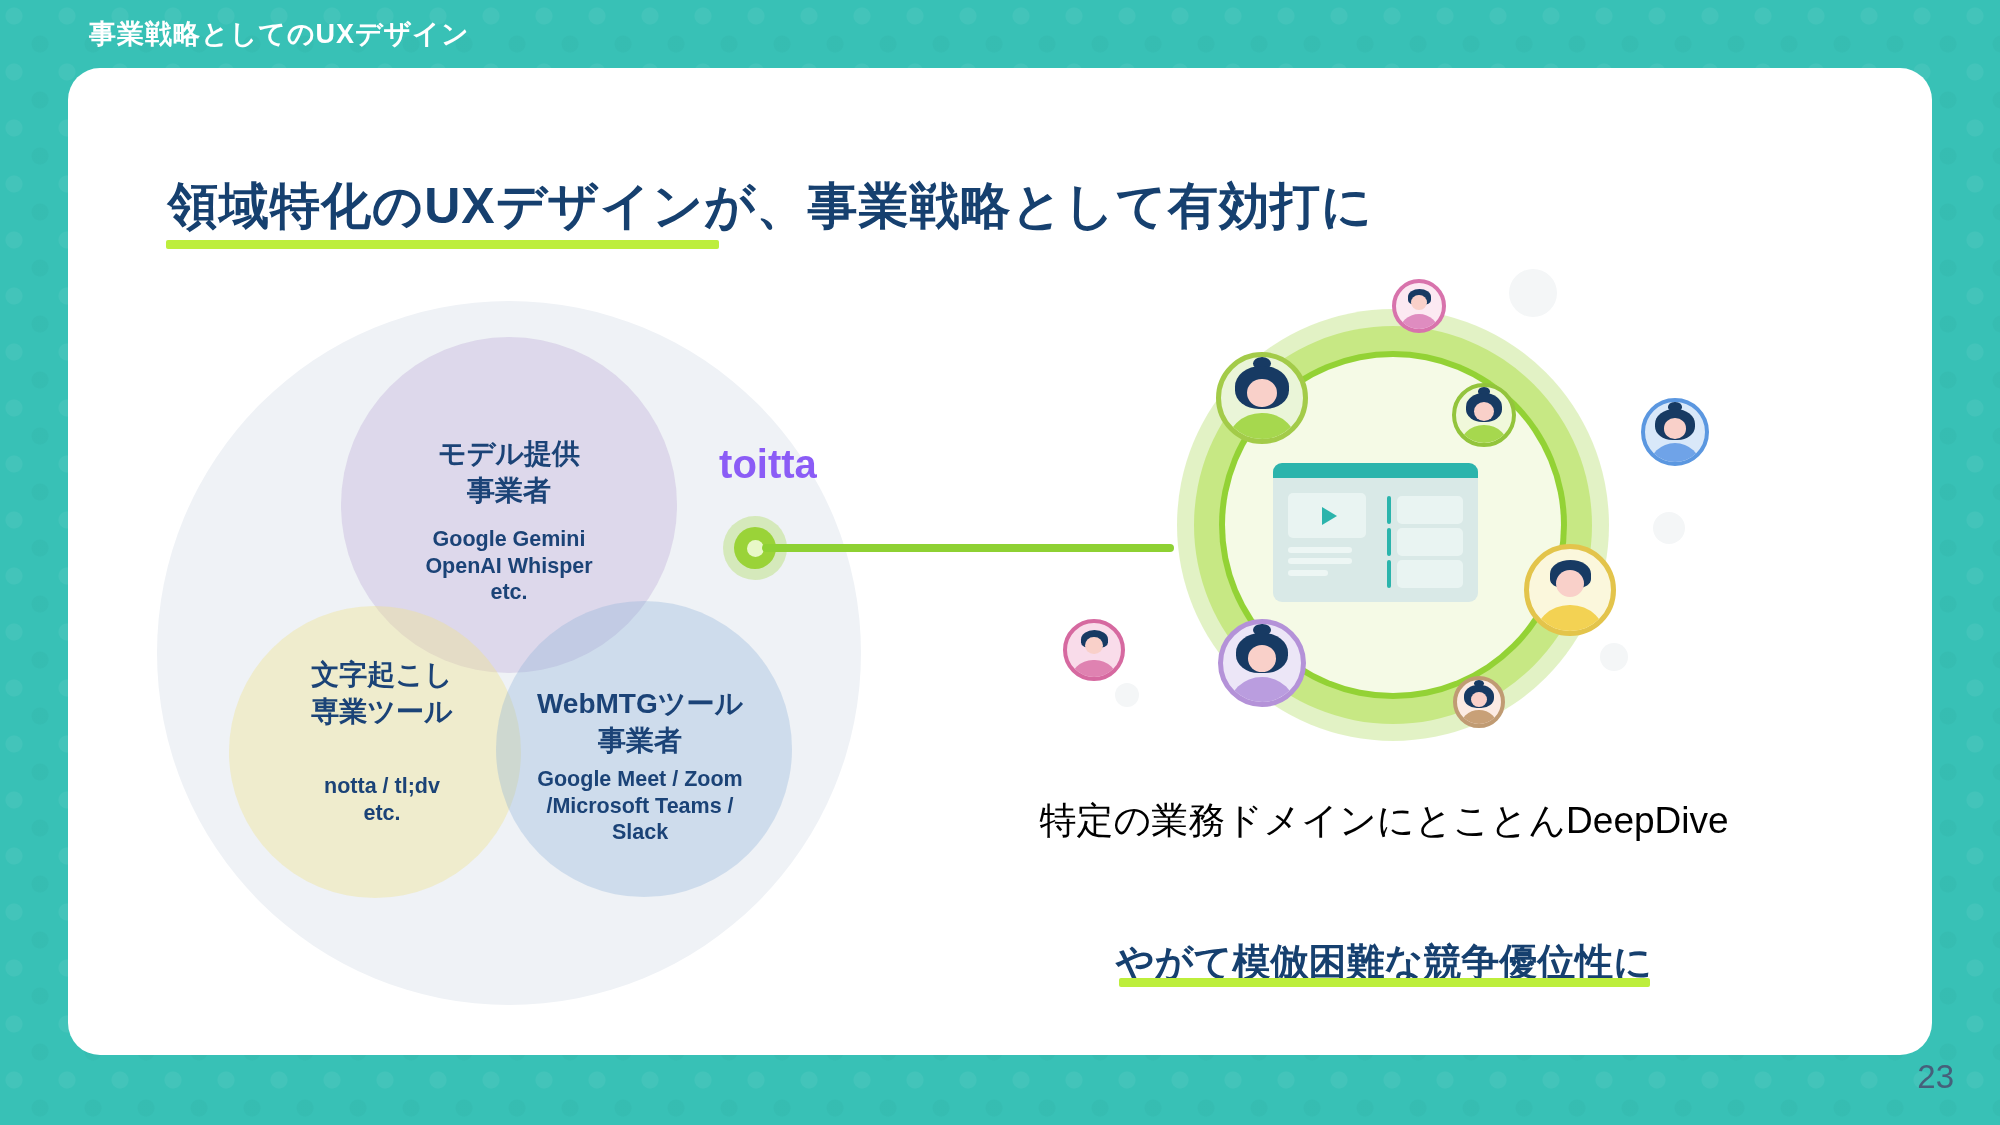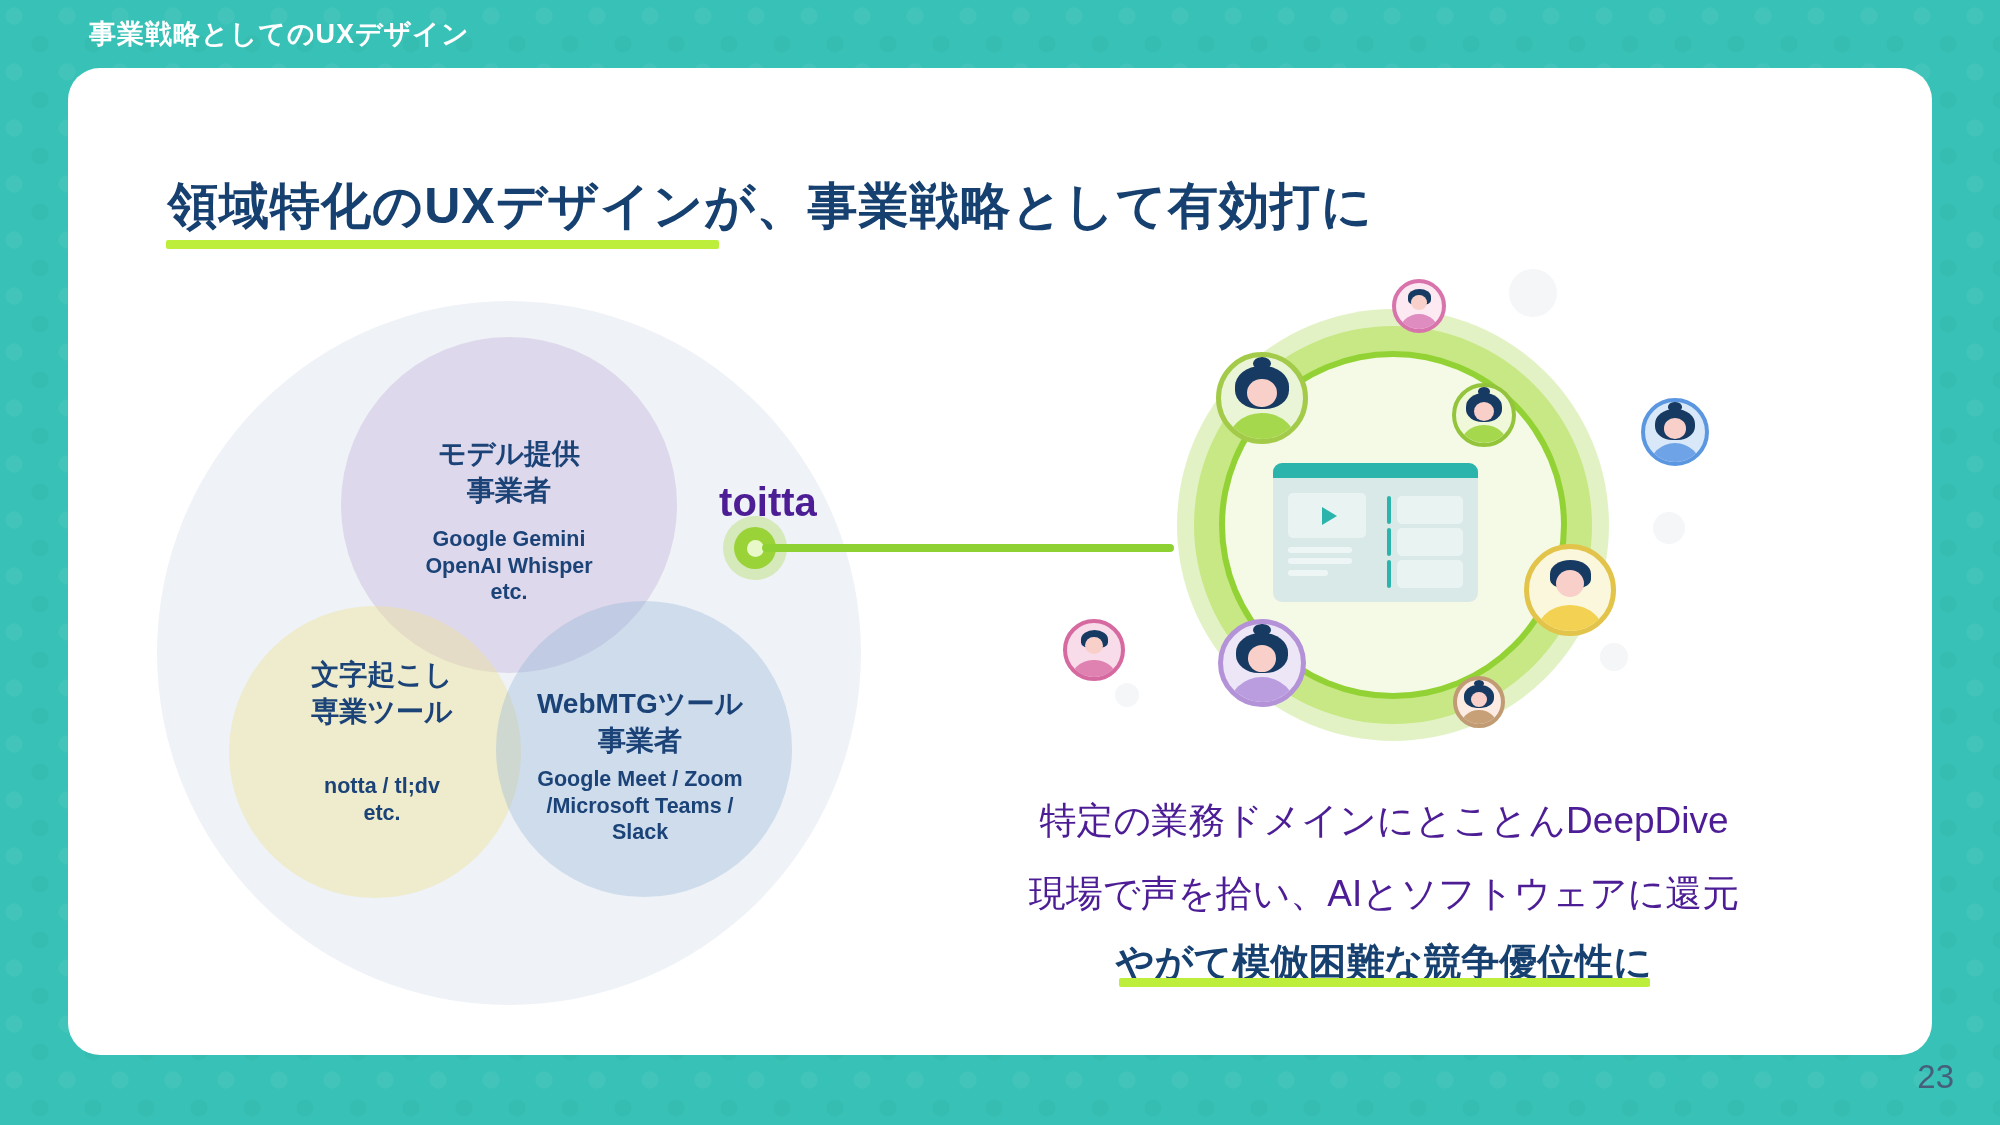--- a/index.html
+++ b/index.html
@@ -34,21 +34,21 @@
   .venn-title{font-size:28px;font-weight:700;line-height:1.32;}
   .venn-sub{font-size:21.5px;line-height:1.24;}
   .lbl-model-title{left:291px;top:368px;width:300px;}
   .lbl-model-sub{left:291px;top:458px;width:300px;}
   .lbl-trans-title{left:164px;top:589px;width:300px;}
   .lbl-trans-sub{left:164px;top:705px;width:300px;}
   .lbl-mtg-title{left:422px;top:618px;width:300px;}
   .lbl-mtg-sub{left:422px;top:698px;width:300px;}
 
   
-  .toitta-logo{left:630px;top:412px;width:140px;text-align:center;font-size:40px;font-weight:800;color:#4c1d95;letter-spacing:0px;}
+  .toitta-logo{left:630px;top:374px;width:140px;text-align:center;font-size:40px;font-weight:800;color:#8b5cf6;letter-spacing:0px;}
   .node-outer{left:655px;top:448px;width:64px;height:64px;background:rgba(158,214,61,0.32);display:flex;align-items:center;justify-content:center;}
   .node-mid{width:42px;height:42px;background:#9ad338;display:flex;align-items:center;justify-content:center;border-radius:50%;}
   .node-inner{width:17px;height:17px;background:#e8f8c8;border-radius:50%;}
   .connector{left:694px;top:476px;width:412px;height:8px;background:#8ed133;border-radius:4px;}
 
   
   .big-halo{left:1109px;top:241px;width:432px;height:432px;background:rgba(171,219,90,0.35);}
   .big-band{left:1126px;top:258px;width:398px;height:398px;background:#c7e884;}
   .big-bright{left:1151px;top:283px;width:348px;height:348px;background:#93d235;}
   .big-fill{left:1157px;top:289px;width:336px;height:336px;background:#f5fae6;}
@@ -88,21 +88,21 @@
   .av-pink   {left:1324px;top:211px;width:54px;height:54px;--ring:#d873ac;--bg:#fce9f2;--shirt:#df8cc0;}
   .av-green-l{left:1148px;top:284px;width:92px;height:92px;--ring:#a3cb49;--bg:#eaf5d8;--shirt:#a6d84e;}
   .av-green-s{left:1384px;top:315px;width:64px;height:64px;--ring:#93c43c;--bg:#f0f8da;--shirt:#a6d84e;}
   .av-blue   {left:1573px;top:330px;width:68px;height:68px;--ring:#5b97e0;--bg:#d9e8f9;--shirt:#6fa3e8;}
   .av-yellow {left:1456px;top:476px;width:92px;height:92px;--ring:#e3c44b;--bg:#fbf7dc;--shirt:#f3d253;}
   .av-purple {left:1150px;top:551px;width:88px;height:88px;--ring:#b492d8;--bg:#ece6f7;--shirt:#ba9ddf;}
   .av-magenta{left:995px;top:551px;width:62px;height:62px;--ring:#d669a0;--bg:#f9dcea;--shirt:#df82b1;}
   .av-brown  {left:1385px;top:608px;width:52px;height:52px;--ring:#c09b73;--bg:#fcebe3;--shirt:#c8a077;}
 
   
-  .msg{width:760px;left:936px;text-align:center;color:#4c1d95;}
+  .msg{width:760px;left:936px;text-align:center;color:#000000;}
   .msg-line1{top:728px;font-size:37px;}
   .msg-line2{top:801px;font-size:37px;}
   .msg-line3{top:869px;font-size:38px;font-weight:700;color:#16406f;}
   .msg-underline{left:1051px;top:910px;width:531px;height:9px;background:#bdee3c;border-radius:2px;}
 </style>
 </head>
 <body>
 
 <div class="abs slide-header">事業戦略としてのUXデザイン</div>
 
@@ -207,19 +207,18 @@
       <div class="av-part av-face"></div>
   </div>
   <div class="avatar av-brown">
     <div class="av-part av-shoulders"></div>
       <div class="av-part av-bun"></div>
       <div class="av-part av-hair"></div>
       <div class="av-part av-face"></div>
   </div>
 
   <div class="abs msg msg-line1">特定の業務ドメインにとことんDeepDive</div>
-  <div class="abs msg msg-line2">現場で声を拾い、AIとソフトウェアに還元</div>
   <div class="abs msg msg-line3">やがて模倣困難な競争優位性に</div>
   <div class="abs msg-underline"></div>
 
 </div>
 
 <div class="abs page-number">23</div>
 
 </body></html>

